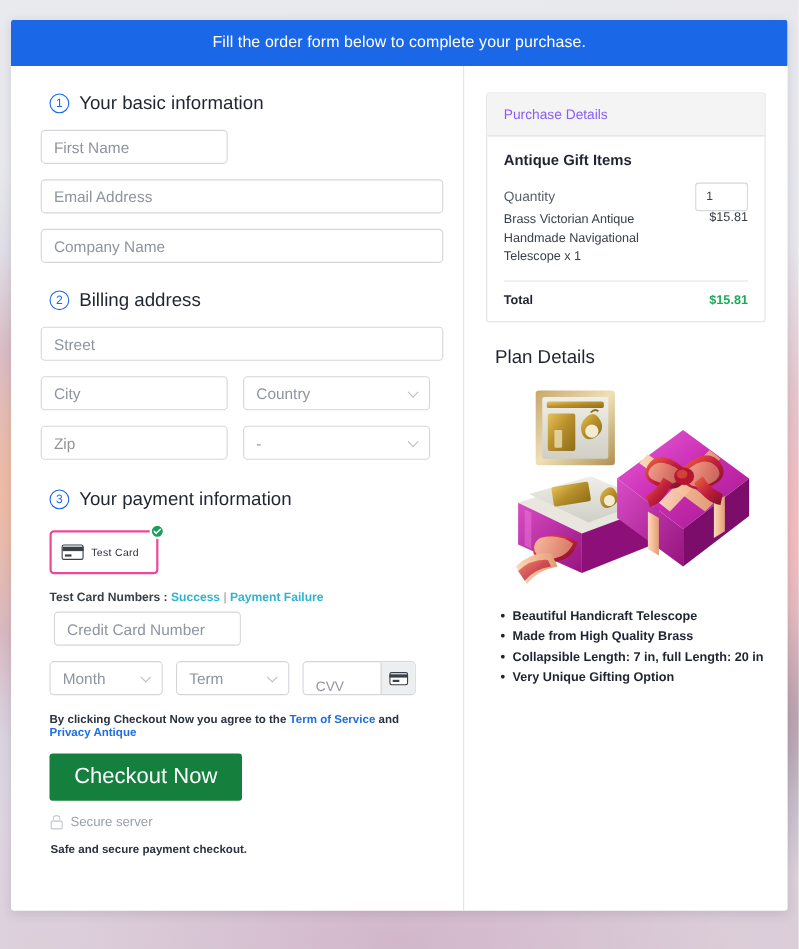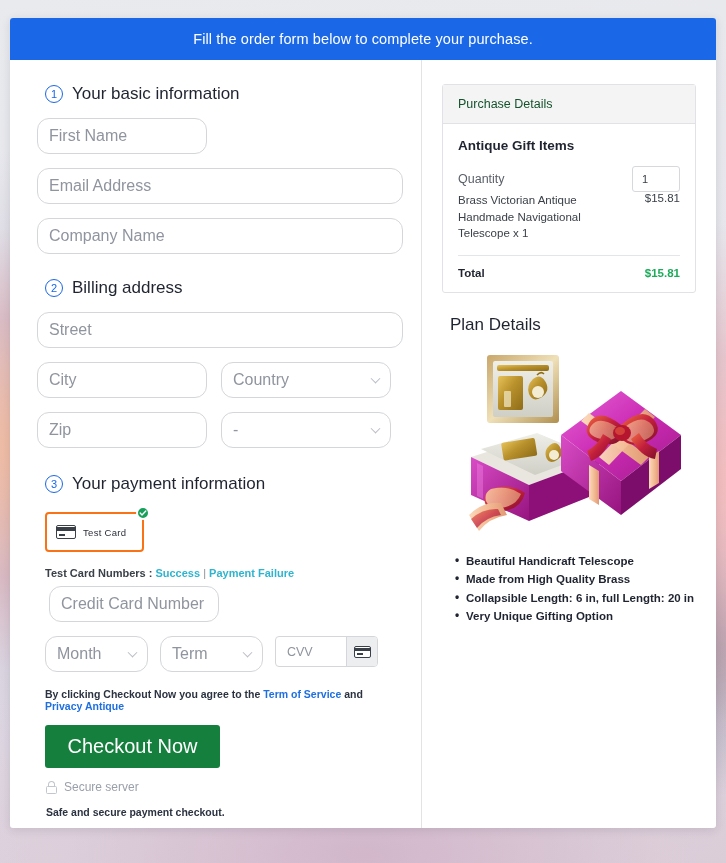--- a/index.html
+++ b/index.html
@@ -75,47 +75,47 @@
   }
   .sec-title {
     font-size: 17px;
     color: #1f2430;
     font-weight: 400;
   }
 
   
   .row { display: flex; gap: 14px; margin-bottom: 14px; }
   .fld {
-    height: 36px;
+    height: 31px;
     border: 1px solid #d4d6da;
-    border-radius: 12px;
+    border-radius: 4px;
     background: #fff;
     display: flex;
     align-items: center;
     padding: 0 11px;
-    font-size: 16px;
+    font-size: 14px;
     color: #8f949e;
     position: relative;
   }
   .fld.full  { width: 100%; }
   .fld.half  { width: 170px; flex: 0 0 170px; }
   .fld.third { width: 103px; flex: 0 0 103px; }
   .fld .caret {
     position: absolute; right: 11px; top: 50%;
     width: 7px; height: 7px;
     border-right: 1.4px solid #b9bdc5;
     border-bottom: 1.4px solid #b9bdc5;
     transform: translateY(-70%) rotate(45deg);
   }
 
   
   .pay-wrap { margin: 4px 0 0 8px; position: relative; display: inline-block; }
   .pay-box {
     width: 99px; height: 40px;
-    border: 2px solid #f97316;
+    border: 2px solid #ec4899;
     border-radius: 4px;
     display: flex; align-items: center;
     gap: 7px;
     padding-left: 9px;
   }
   .pay-label { font-size: 9.5px; color: #2b2f39; letter-spacing: .3px; }
   .card-glyph {
     width: 20px; height: 14px;
     border-radius: 2px;
     background: #ffffff;
@@ -152,21 +152,21 @@
   .testnums .sep { color: #8a8f98; font-weight: normal; }
 
   
   .cvv-group {
     display: flex; flex: 0 0 103px; width: 103px;
     height: 31px;
     border: 1px solid #d4d6da; border-radius: 4px;
     overflow: hidden;
   }
   .cvv-input {
-    flex: 1; display: flex; align-items: center;
+    flex: 1; display: flex; align-items: flex-end;
     padding-left: 11px; font-size: 12.5px; color: #8f949e;
   }
   .cvv-icon {
     width: 31px; background: #eceef0;
     border-left: 1px solid #d4d6da;
     display: flex; align-items: center; justify-content: center;
   }
   .cvv-icon .card-glyph { width: 17px; height: 12px; }
 
   .terms {
@@ -215,21 +215,21 @@
   
   .purchase {
     border: 1px solid #e1e2e5;
     border-radius: 3px;
   }
   .purchase-head {
     background: #f4f4f5;
     border-bottom: 1px solid #e1e2e5;
     padding: 12px 15px;
     font-size: 12.5px;
-    color: #14532d;
+    color: #8b5cf6;
   }
   .purchase-body { padding: 14px 15px 13px 15px; }
   .prod-name {
     font-size: 13.5px; font-weight: bold; color: #1f2430;
     margin-bottom: 13px;
   }
   .qty-row {
     display: flex; align-items: center; justify-content: space-between;
   }
   .qty-label { font-size: 12.5px; color: #5a6069; }
@@ -535,20 +535,20 @@
               <path d="M182 100 q10 18 24 20 l2 -10 q-12 -5 -18 -16 z" fill="url(#gbow)"></path>
               <ellipse cx="173" cy="94" rx="9" ry="8" fill="#b5152f"></ellipse>
               <ellipse cx="171" cy="92" rx="5" ry="4" fill="#e0523f" opacity=".7"></ellipse>
             </g>
           </svg>
         </div>
 
         <ul class="feature-list">
           <li>Beautiful Handicraft Telescope</li>
           <li>Made from High Quality Brass</li>
-          <li>Collapsible Length: 6 in, full Length: 20 in</li>
+          <li>Collapsible Length: 7 in, full Length: 20 in</li>
           <li>Very Unique Gifting Option</li>
         </ul>
 
       </div>
     </div>
   </div>
 </div>
 
 </body></html>

